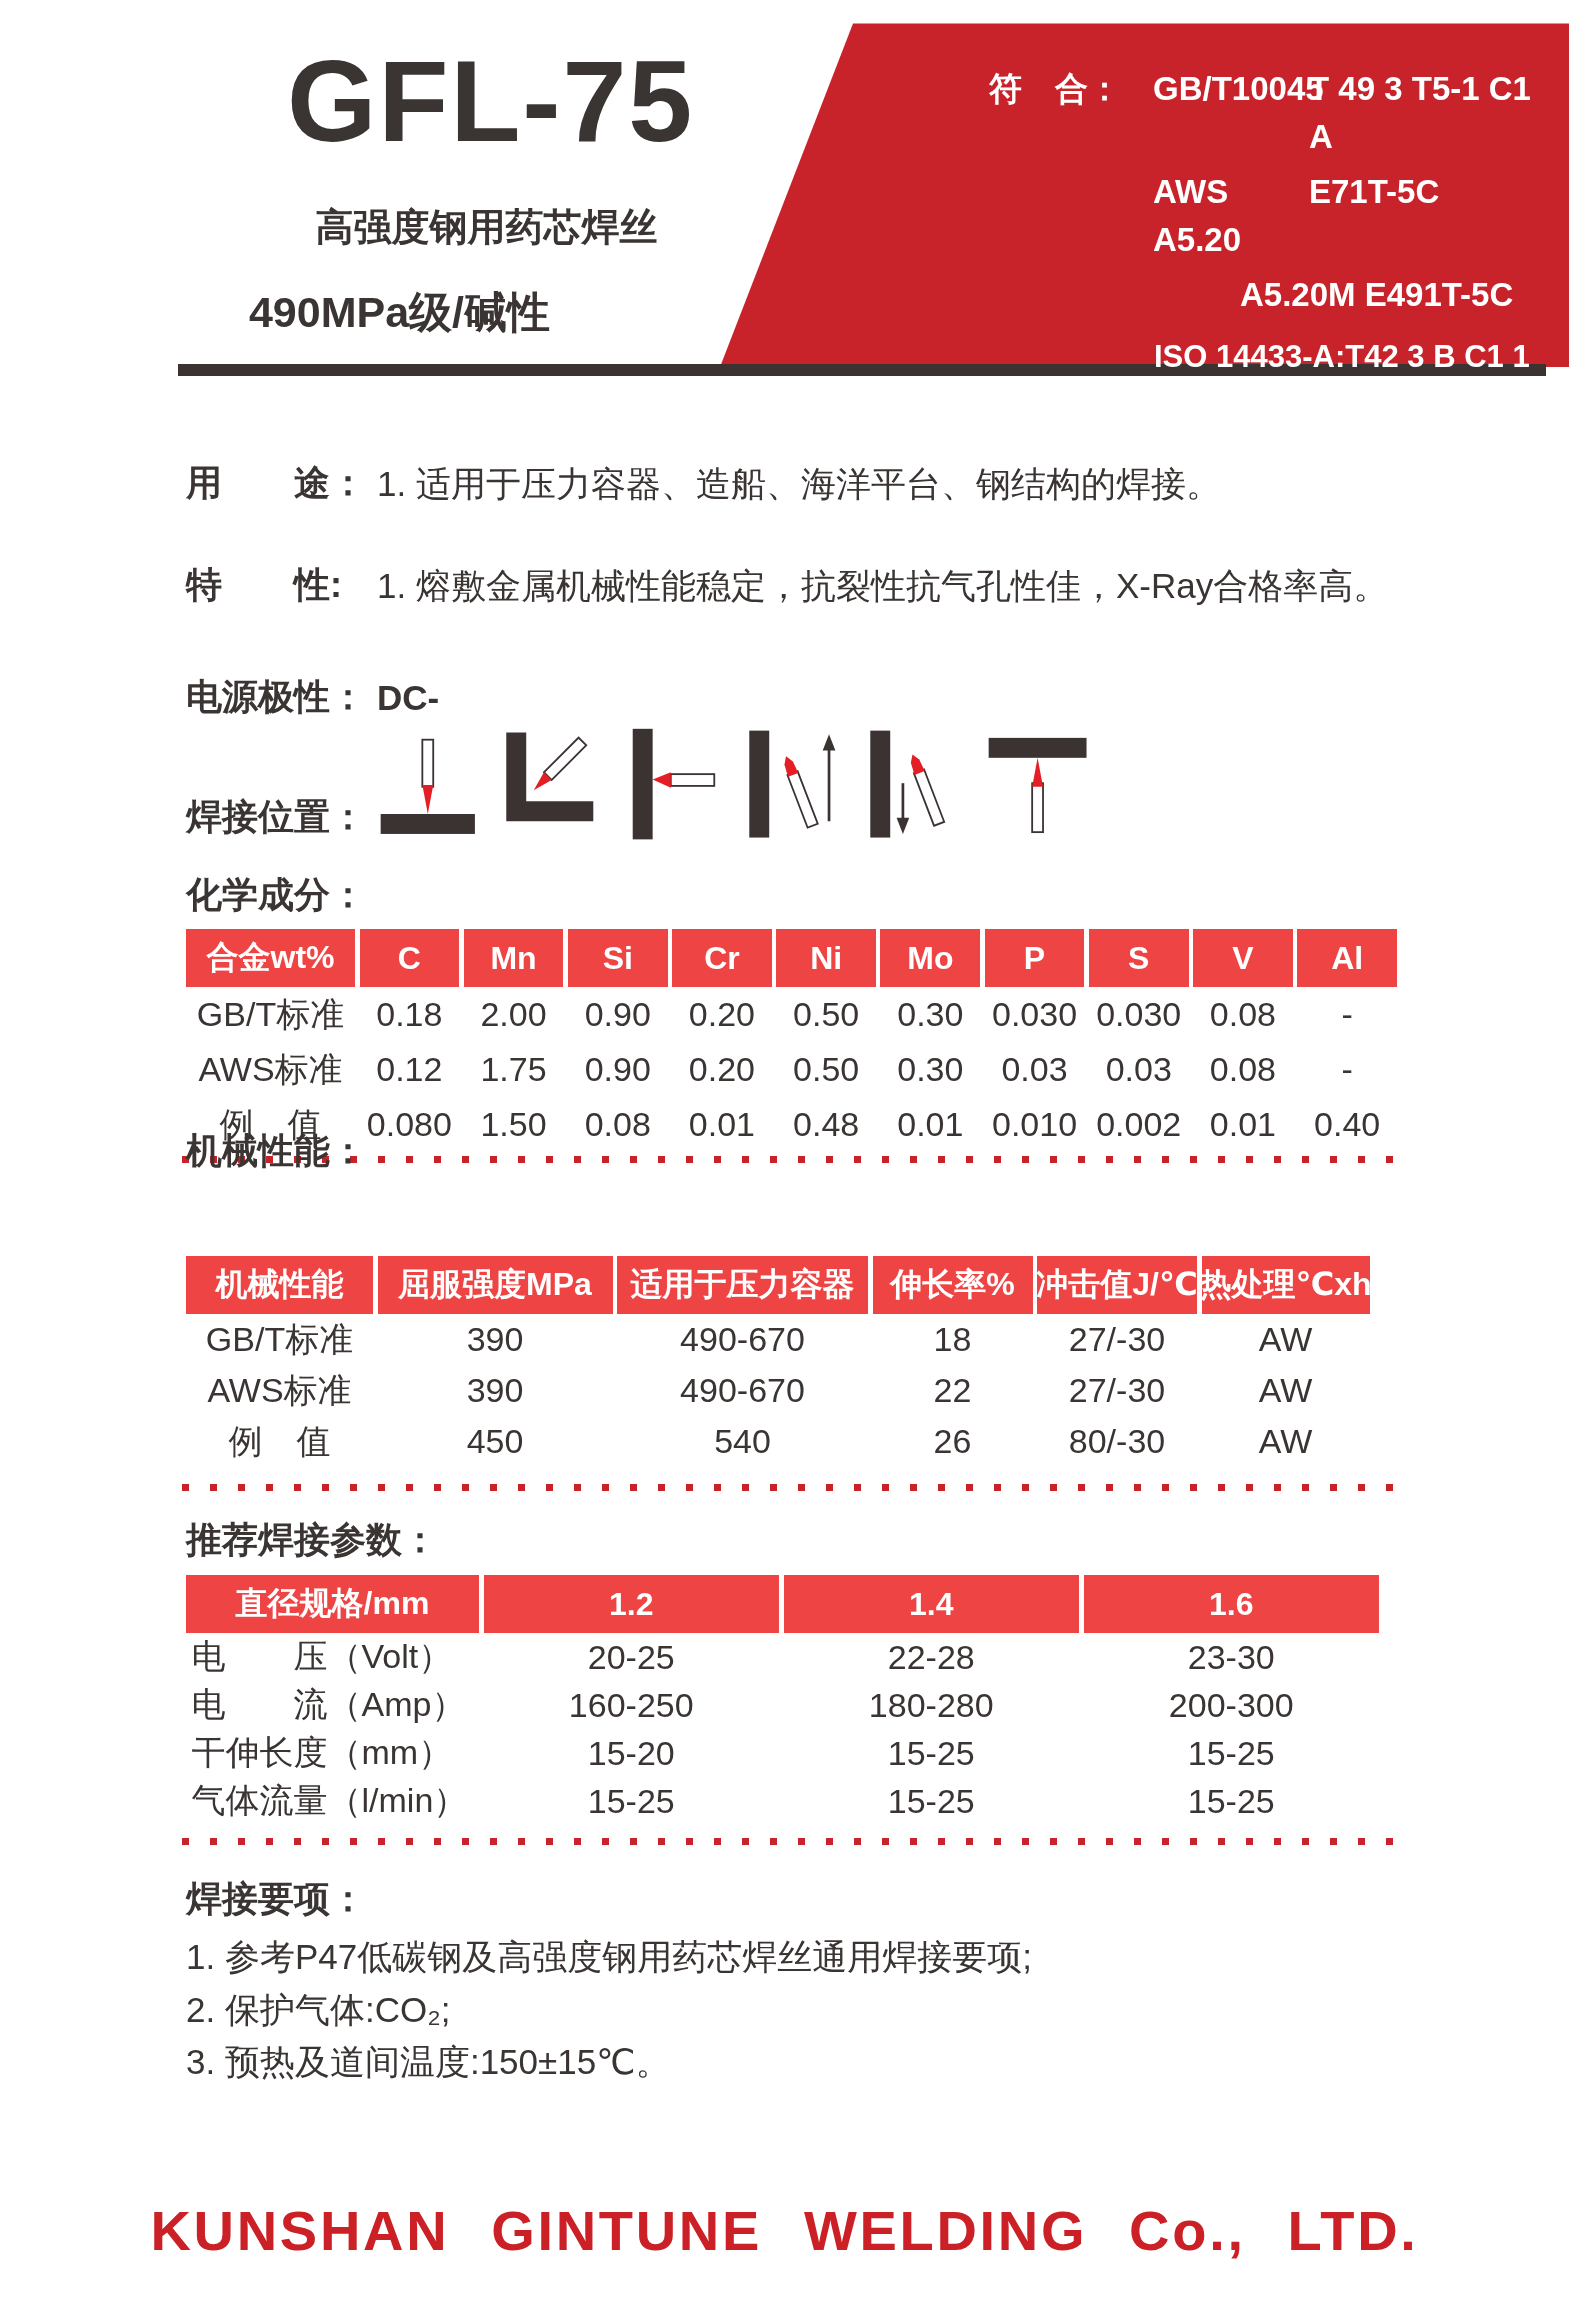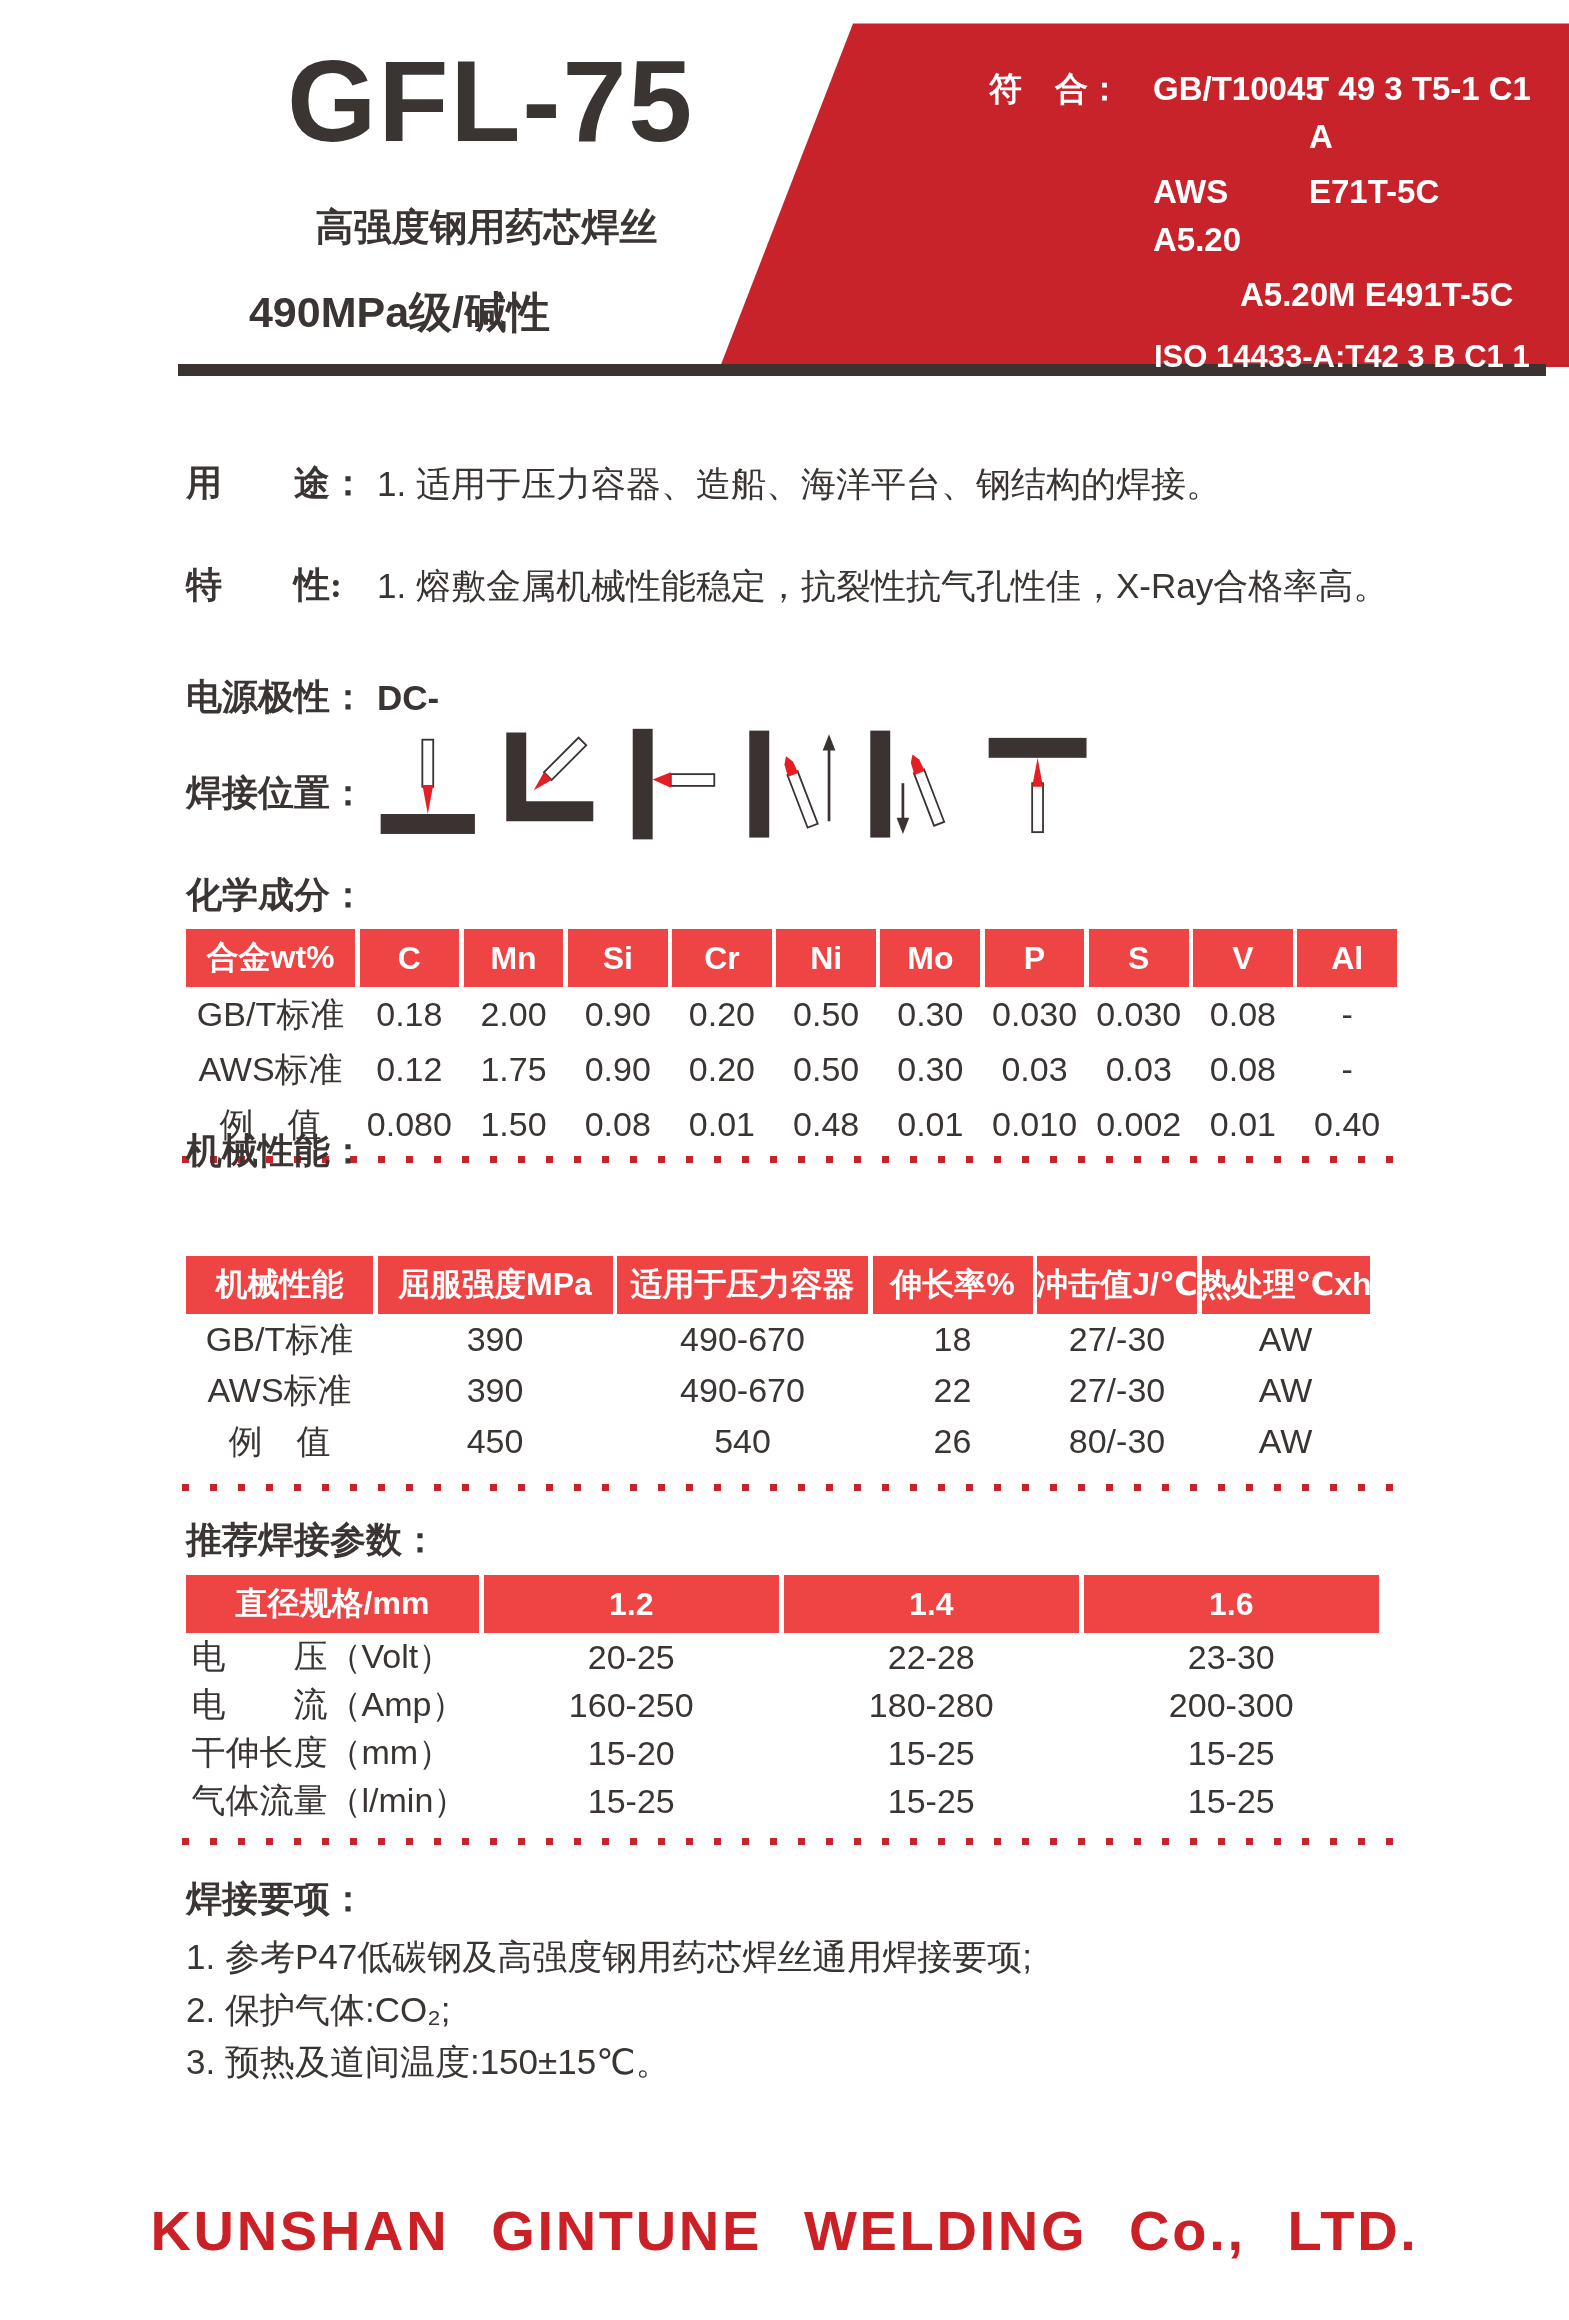--- a/index.html
+++ b/index.html
@@ -32,26 +32,26 @@
   }
   .compliance{
     position:absolute;left:989px;top:65px;width:545px;color:#ffffff;
   }
   .comp-grid{display:grid;grid-template-columns:164px 156px auto;row-gap:7.3px;
     font-size:33px;font-weight:700;line-height:1.45;}
   .comp-merge{grid-column:2 / 4;padding-left:87px;}
   .comp-iso{margin-top:12.7px;font-size:31px;font-weight:700;line-height:1.6;margin-left:165px;}
   
   .secrow{position:absolute;left:186px;width:1327px;display:flex;align-items:flex-start;}
-  .seclabel{flex:0 0 191px;font-size:36px;font-weight:700;white-space:nowrap;font-family:Liberation Serif, serif;}
+  .seclabel{flex:0 0 191px;font-size:36px;font-weight:700;white-space:nowrap;}
   .sectext{font-size:35px;line-height:1.3;padding-top:1.8px;}
   .heading{position:absolute;left:186px;font-size:36px;font-weight:700;}
   
   .positions{position:absolute;left:186px;top:727px;width:1327px;display:flex;align-items:flex-end;}
-  .positions .seclabel{margin-bottom:25px;}
+  .positions .seclabel{margin-bottom:1px;}
   .icons-row{display:flex;align-items:flex-end;}
   .icons-row svg{margin-right:14.5px;display:block;}
   
   .grid{position:absolute;display:grid;column-gap:4.5px;row-gap:0;}
   .th{background:#ef4444;color:#fff;font-weight:700;font-size:32px;
       display:flex;align-items:center;justify-content:center;height:58px;white-space:nowrap;}
   .td{font-size:34px;display:flex;align-items:center;justify-content:center;height:55px;white-space:nowrap;}
   .td-left{justify-content:flex-start;padding-left:5.5px;}
   .chem-grid{left:186px;top:929px;width:1211px;grid-template-columns:169px repeat(10,1fr);}
   .mech-grid{left:186px;top:1256px;width:1184px;grid-template-columns:187px 235px 251px 160px 160px 168px;}

